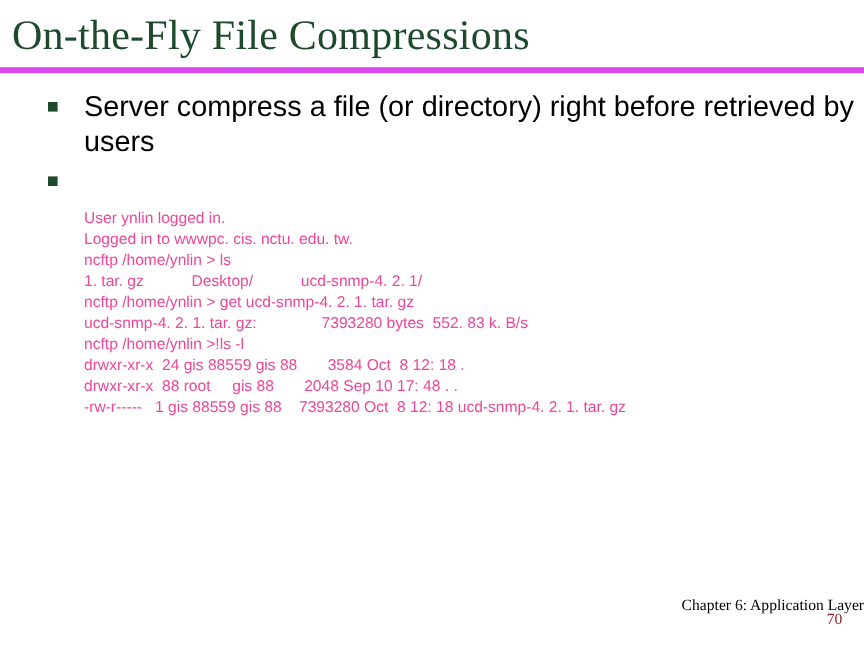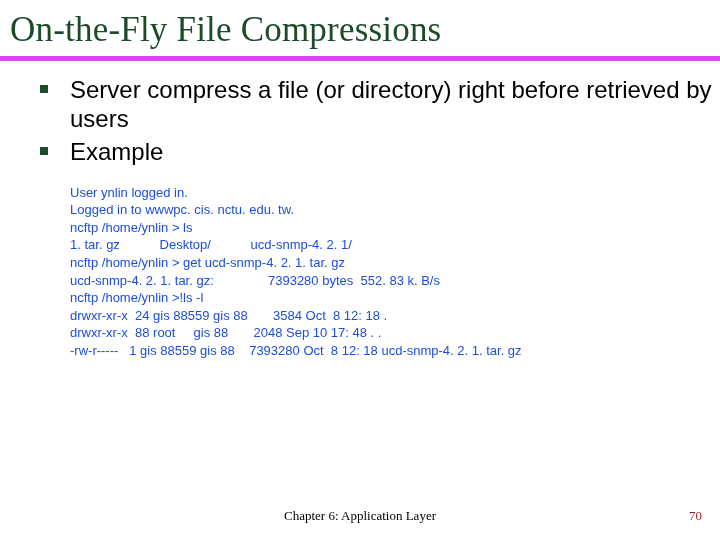--- a/index.html
+++ b/index.html
@@ -38,31 +38,31 @@
   }
   .bullet-text {
     font-size: 24px;
     color: #000000;
     line-height: 1.22;
   }
   .terminal {
     margin-top: 18px;
     margin-left: 30px;
     font-size: 13px;
-    color: #1d4ed8;
+    color: #ec4899;
     line-height: 1.35;
     white-space: pre;
     font-family: Arial, sans-serif;
   }
   .footer-center {
     position: absolute;
-    bottom: 16px;
+    bottom: 28px;
     left: 0;
     right: 0;
-    text-align: center;
+    text-align: right;
     font-family: Garamond, Georgia, serif;
     font-size: 13px;
     color: #000000;
   }
   .footer-right {
     position: absolute;
     bottom: 16px;
     right: 18px;
     font-family: Garamond, Georgia, serif;
     font-size: 13px;
@@ -74,21 +74,20 @@
 
 <div class="title">On-the-Fly File Compressions</div>
 
 <div class="content">
   <div class="bullet-row">
     <div class="bullet"></div>
     <div class="bullet-text">Server compress a file (or directory) right before retrieved by users</div>
   </div>
   <div class="bullet-row">
     <div class="bullet"></div>
-    <div class="bullet-text">Example</div>
   </div>
 
   <div class="terminal">User ynlin logged in.
 Logged in to wwwpc. cis. nctu. edu. tw.
 ncftp /home/ynlin &gt; ls
 1. tar. gz           Desktop/           ucd-snmp-4. 2. 1/
 ncftp /home/ynlin &gt; get ucd-snmp-4. 2. 1. tar. gz
 ucd-snmp-4. 2. 1. tar. gz:               7393280 bytes  552. 83 k. B/s
 ncftp /home/ynlin &gt;!ls -l
 drwxr-xr-x  24 gis 88559 gis 88       3584 Oct  8 12: 18 .

